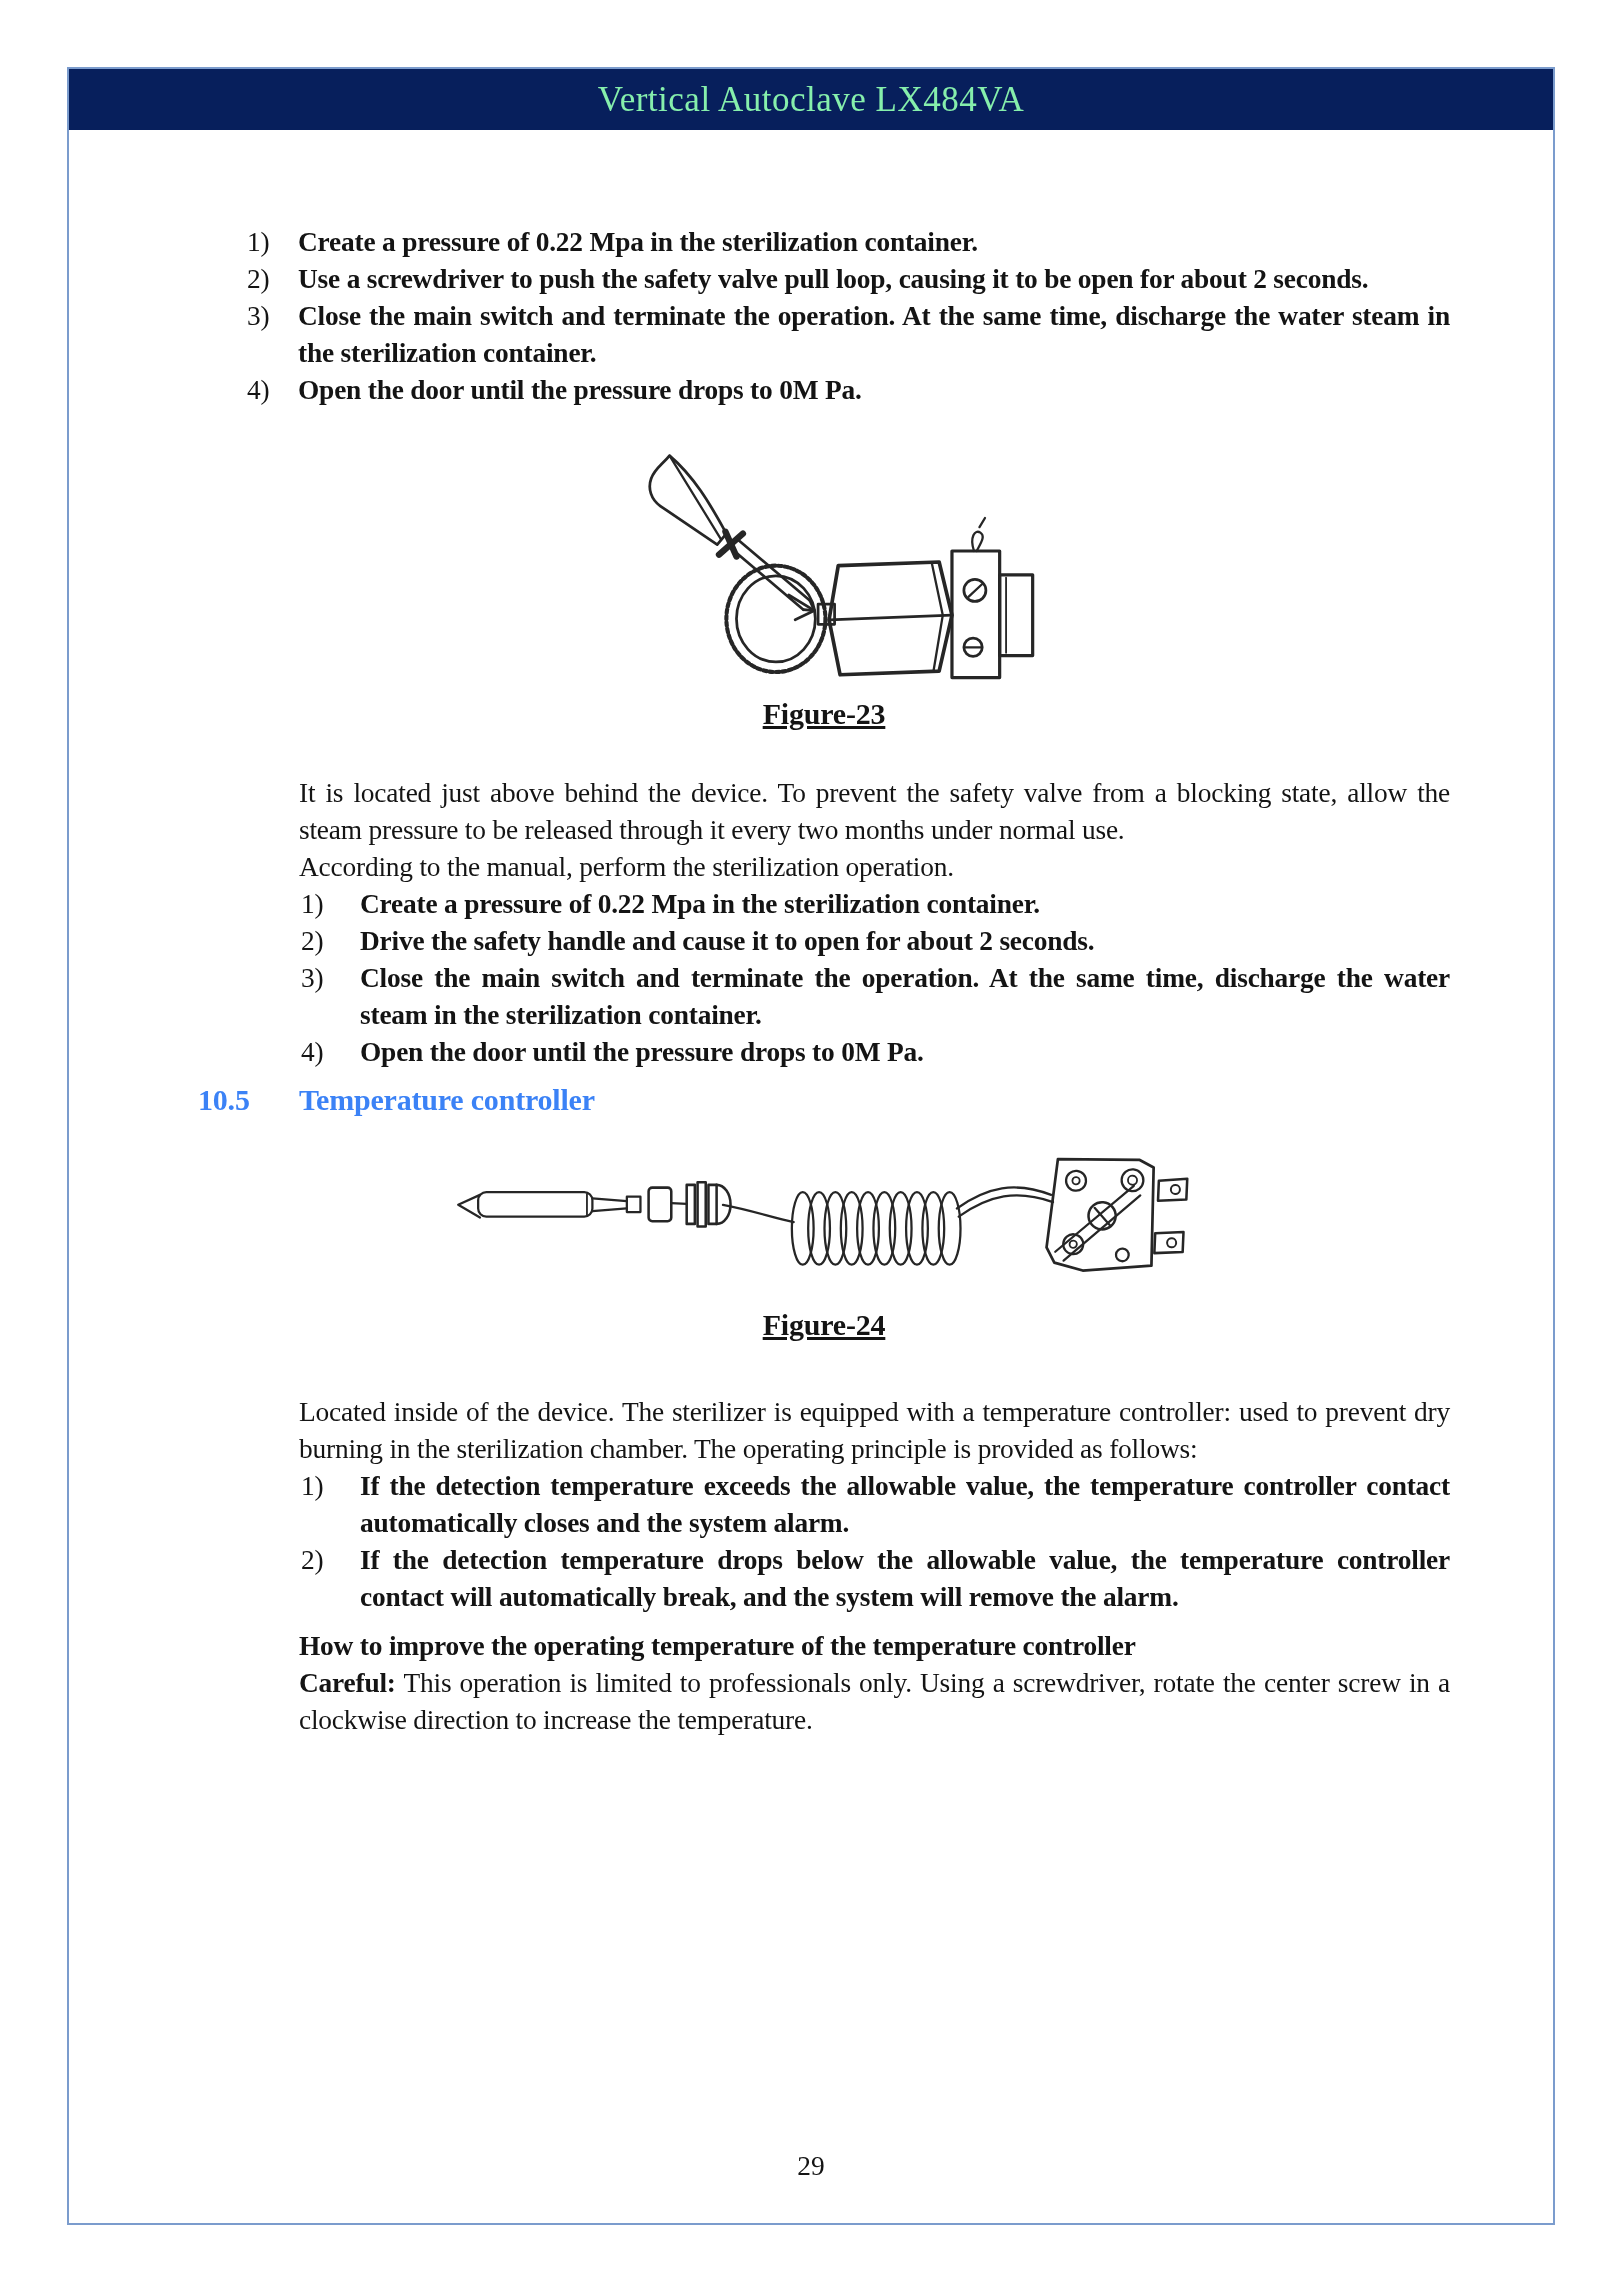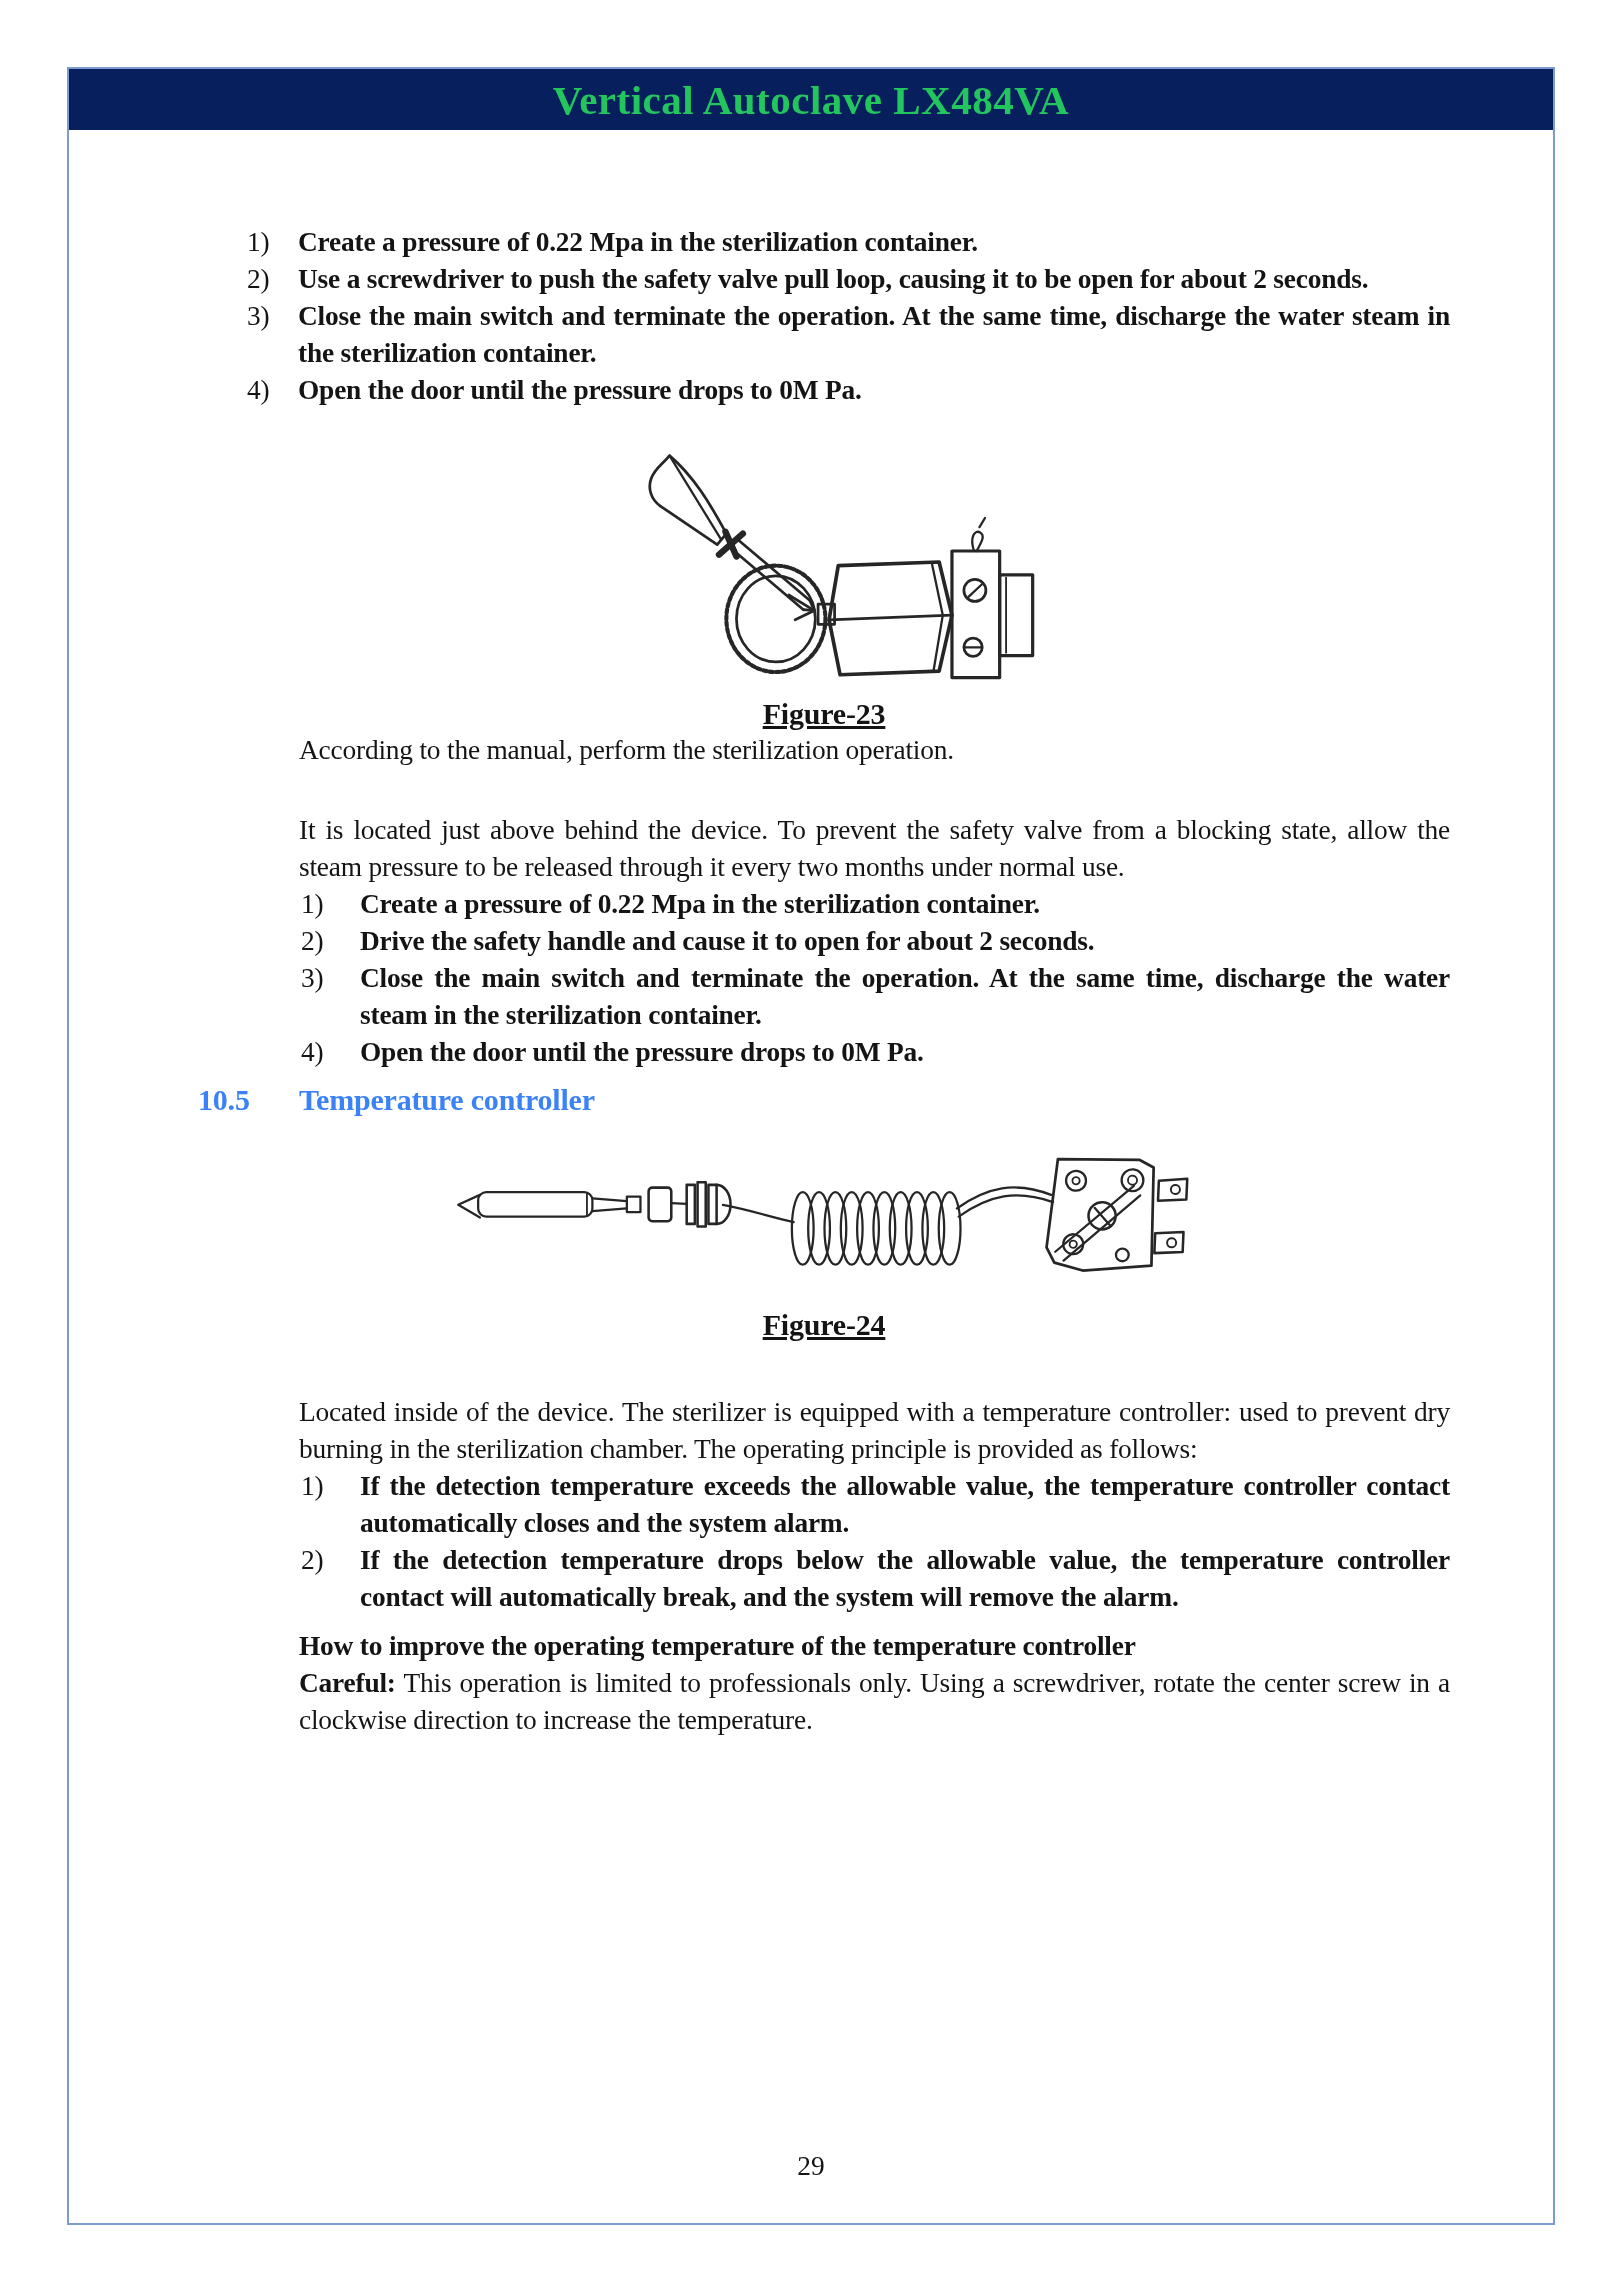--- a/index.html
+++ b/index.html
@@ -12,21 +12,21 @@
     position:absolute; left:67px; top:67px;
     width:1488px; height:2158px;
     border:2.9px solid #7b9ccd; background:#fff;
     box-sizing:border-box;
   }
   .header-bar {
     height:61px; background:#071f5c;
     display:flex; align-items:center; justify-content:center;
   }
   .header-title {
-    color:#22c55e; font-weight:bold; font-size:41px; letter-spacing:0.5px;
+    color:#86efac; font-weight:normal; font-size:35px; letter-spacing:0.5px;
   }
   .content {
     padding:0 103px 0 129px;
     font-size:27.4px; line-height:37px; letter-spacing:-0.2px;
   }
   .olist { margin:0; }
   .list-a { margin:94px 0 0 49px; }
   .list-b { margin:0 0 0 103px; }
   .oli { display:flex; }
   .num { flex:none; width:51px; }
@@ -115,22 +115,22 @@
         <path d="M392,162 L407,148" stroke-width="2.5"></path>
         <circle cx="397" cy="217" r="10" stroke-width="3"></circle>
         <path d="M388,217 L406,217" stroke-width="2.5"></path>
 
         <rect x="426" y="138" width="36" height="88" stroke-width="3.5"></rect>
         <path d="M433,141 L433,223" stroke-width="2"></path>
       </svg>
       <div class="figcap cap23">Figure-23</div>
     </div>
 
+    <p class="para justify p-loc">It is located just above behind the device. To prevent the safety valve from a blocking state, allow the steam pressure to be released through it every two months under normal use.</p>
     <p class="para" style="margin-top:0">According to the manual, perform the sterilization operation.</p>
-    <p class="para justify p-loc">It is located just above behind the device. To prevent the safety valve from a blocking state, allow the steam pressure to be released through it every two months under normal use.</p>
 
     <div class="olist list-b">
       <div class="oli">
         <span class="num">1)</span>
         <div class="litext">Create a pressure of 0.22 Mpa in the sterilization container.</div>
       </div>
       <div class="oli">
         <span class="num">2)</span>
         <div class="litext">Drive the safety handle and cause it to open for about 2 seconds.</div>
       </div>

